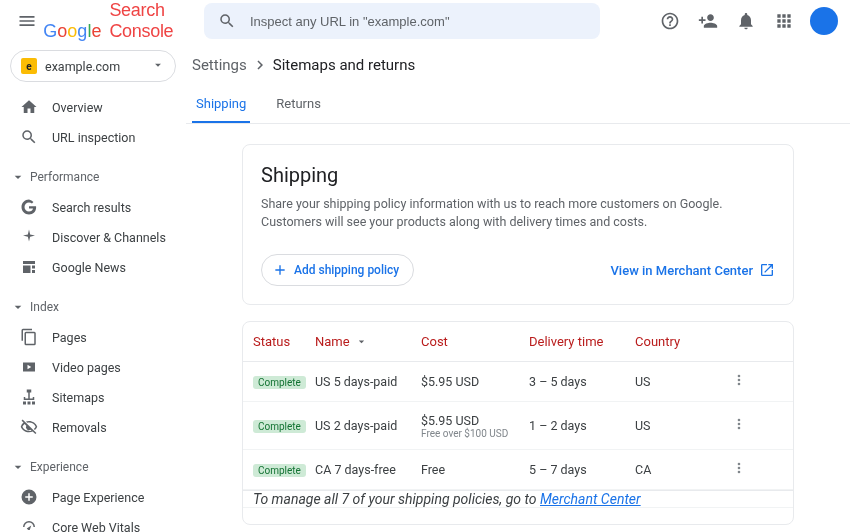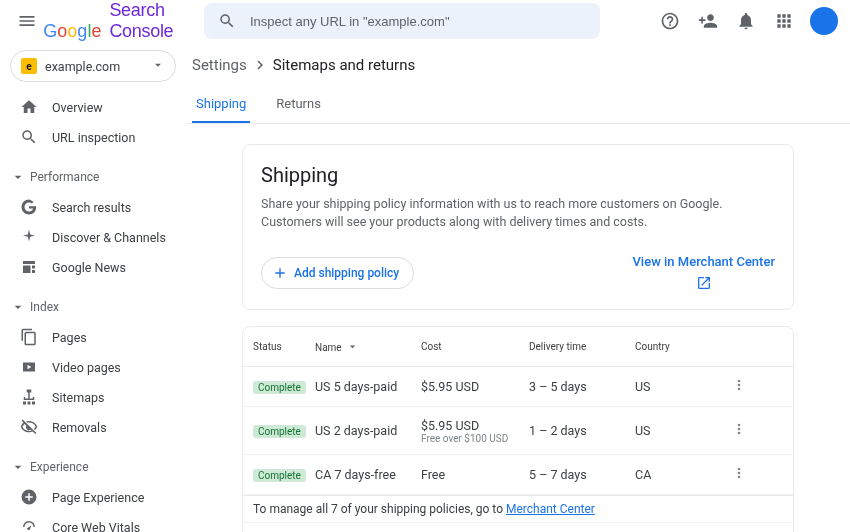--- a/index.html
+++ b/index.html
@@ -17,21 +17,21 @@
   .hdr {
     display: flex; align-items: center; padding: 6px 12px; height: 42px;
   }
   .hdr-left { display: flex; align-items: center; flex: 0 0 186px; }
   .iconbtn {
     width: 36px; height: 36px; display: flex; align-items: center; justify-content: center;
     border-radius: 50%; color: #5f6368; cursor: pointer;
   }
   .iconbtn svg { width: 20px; height: 20px; fill: currentColor; }
   .logo { display: flex; align-items: flex-end; margin-left: 2px; cursor: pointer; }
-  .logo-text { font-family: "Product Sans", Arial, sans-serif; font-size: 18px; color: #6d28d9; margin-left: 8px; letter-spacing: -0.3px; }
+  .logo-text { font-family: "Product Sans", Arial, sans-serif; font-size: 18px; color: #ef4444; margin-left: 8px; letter-spacing: -0.3px; }
   .glogo span { font-family: "Product Sans", Arial, sans-serif; font-size: 18px; }
   .g1{color:#4285F4}.g2{color:#EA4335}.g3{color:#FBBC05}.g4{color:#4285F4}.g5{color:#34A853}.g6{color:#EA4335}
   .searchbox {
     flex: 0 0 396px; height: 36px; background: #ecf2fc; border-radius: 8px;
     display: flex; align-items: center; padding: 0 8px 0 14px; color: #5f6368;
     margin-left: 6px;
   }
   .searchbox svg { width: 18px; height: 18px; fill: #5f6368; flex-shrink: 0; }
   .searchbox input {
     border: none; background: transparent; outline: none; margin-left: 12px;
@@ -74,38 +74,38 @@
   .card { border: 1px solid #e8eaed; border-radius: 8px; padding: 18px 18px 18px 18px; }
   .card h1 { font-size: 20px; font-weight: 400; color: #202124; margin: 0 0 8px 0; }
   .card p { font-size: 12.5px; color: #5f6368; margin: 0; line-height: 1.4; }
   .card-actions { display: flex; align-items: center; margin-top: 24px; }
   .chipbtn {
     display: inline-flex; align-items: center; height: 32px; padding: 0 14px 0 10px;
     border: 1px solid #dadce0; border-radius: 18px; color: #1a73e8; font-size: 12px;
     cursor: pointer; gap: 6px; font-weight: 500;
   }
   .chipbtn svg { width: 16px; height: 16px; fill: #1a73e8; }
-  .linkbtn { margin-left: auto; color: #1a73e8; font-size: 13px; font-weight: 500; display: inline-flex; align-items: center; gap: 6px; cursor: pointer; flex-direction: column; }
+  .linkbtn { margin-left: auto; color: #1a73e8; font-size: 13px; font-weight: 500; display: inline-flex; align-items: center; gap: 6px; cursor: pointer; }
   .linkbtn svg { width: 16px; height: 16px; fill: #1a73e8; }
   .table { margin-top: 16px; border: 1px solid #e8eaed; border-radius: 8px; overflow: hidden; }
   .thead, .trow { display: flex; align-items: center; padding: 0 10px 0 10px; }
-  .thead { height: 40px; font-size: 10px; color: #404040; border-bottom: 1px solid #e8eaed; }
+  .thead { height: 40px; font-size: 13px; color: #b91c1c; border-bottom: 1px solid #e8eaed; }
   .trow { min-height: 40px; border-bottom: 1px solid #f1f3f4; font-size: 12.5px; color: #3c4043; }
   .tcol { padding-right: 8px; }
   .c-status { width: 62px; }
   .c-name   { width: 106px; }
   .c-cost   { width: 108px; }
   .c-deliv  { width: 106px; }
   .c-country{ width: 96px; }
   .c-menu   { width: 22px; text-align: right; color: #5f6368; cursor: pointer; }
   .c-menu svg { width: 16px; height: 16px; fill: #80868b; }
   .badge { display: inline-block; background: #ceead6; color: #137333; font-size: 10px; padding: 1px 5px; border-radius: 3px; font-weight: 400; }
   .sub { font-size: 10px; color: #80868b; }
   .sortarrow svg { width: 13px; height: 13px; fill: #5f6368; vertical-align: -2px; margin-left: 2px; }
-  .tfoot { padding: 6px 10px; font-size: 12px; color: #3c4043; border-top: 1px solid #e8eaed; }
+  .tfoot { padding: 0 10px; font-size: 14px; color: #3c4043; border-top: 1px solid #e8eaed; font-style: italic; }
   .tfoot a { color: #1a73e8; text-decoration: underline; }
   .pager { display: flex; align-items: center; justify-content: flex-end; padding: 8px 10px; font-size: 12px; color: #5f6368; gap: 20px; border-top: 1px solid #f1f3f4; }
 </style>
 </head>
 <body>
 
 <div class="hdr">
   <div class="hdr-left">
     <div class="iconbtn">
       <svg viewBox="0 0 24 24">

